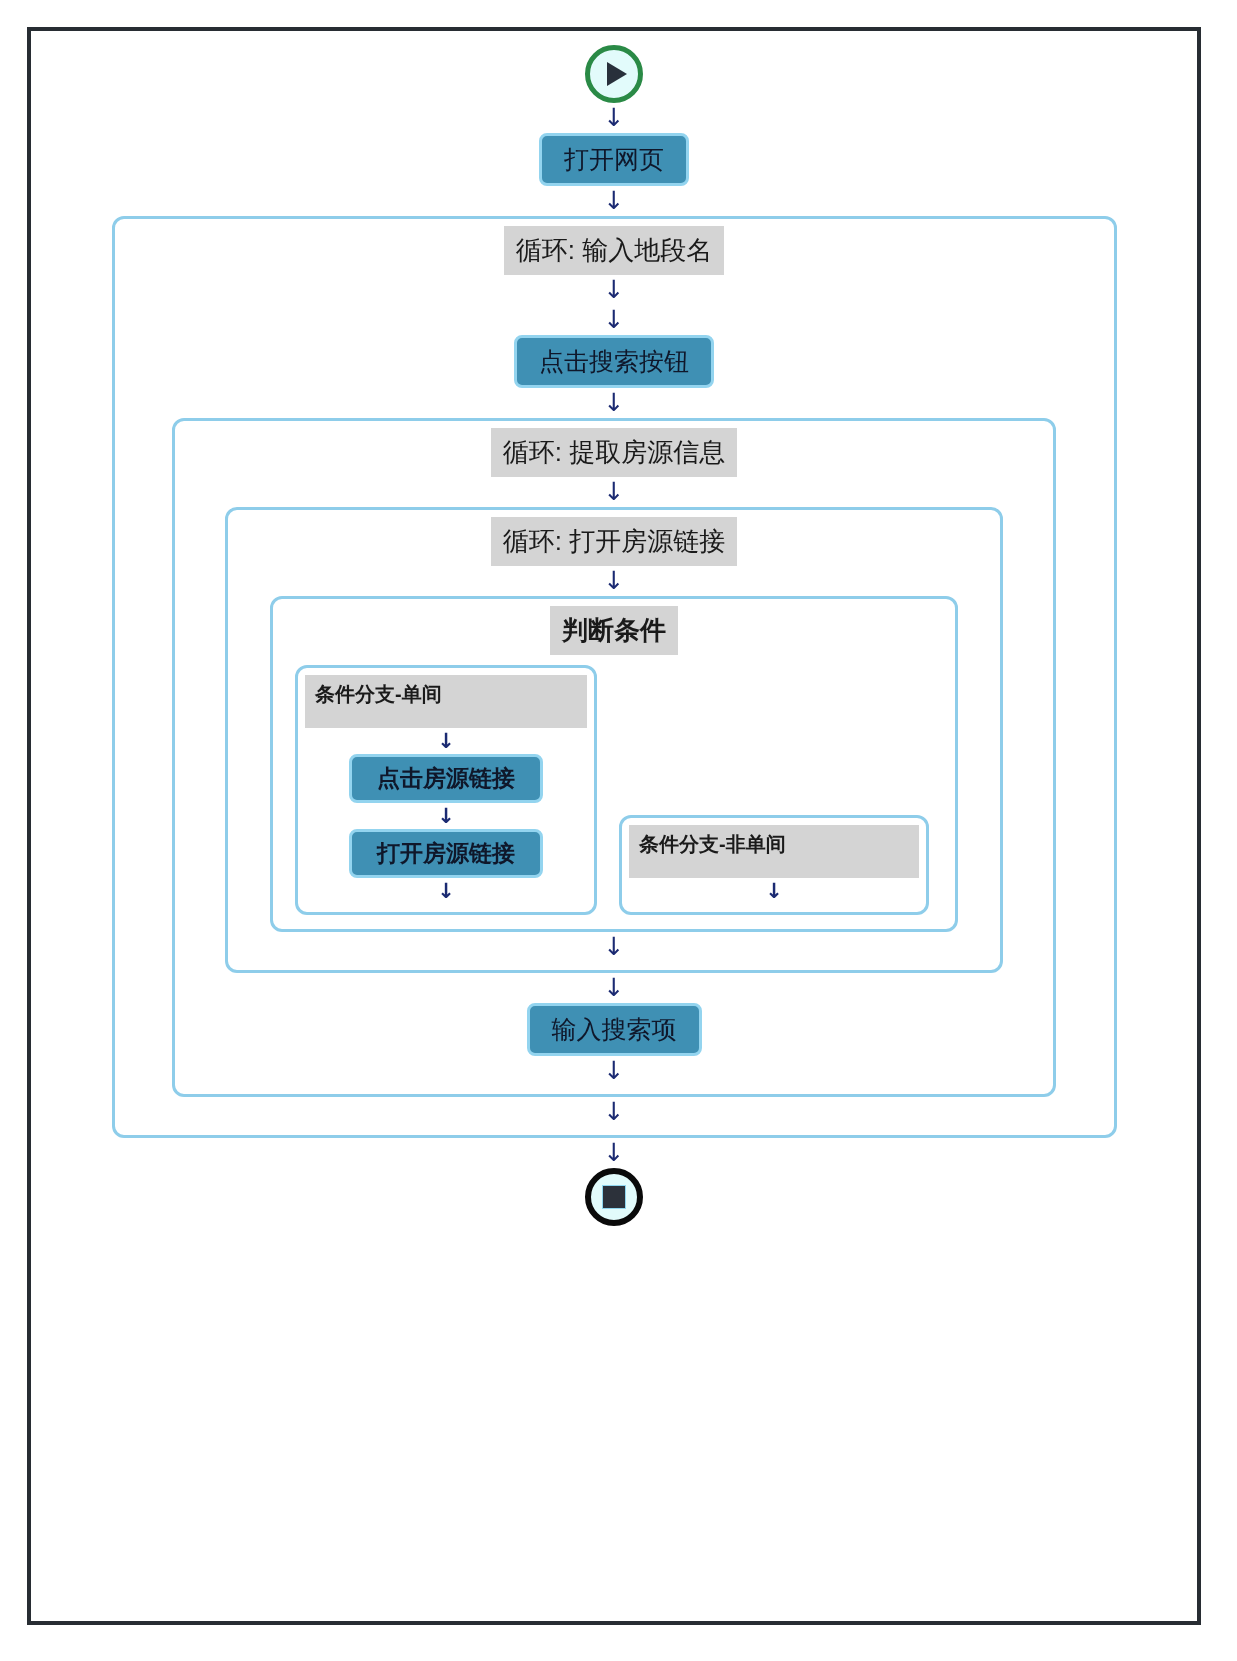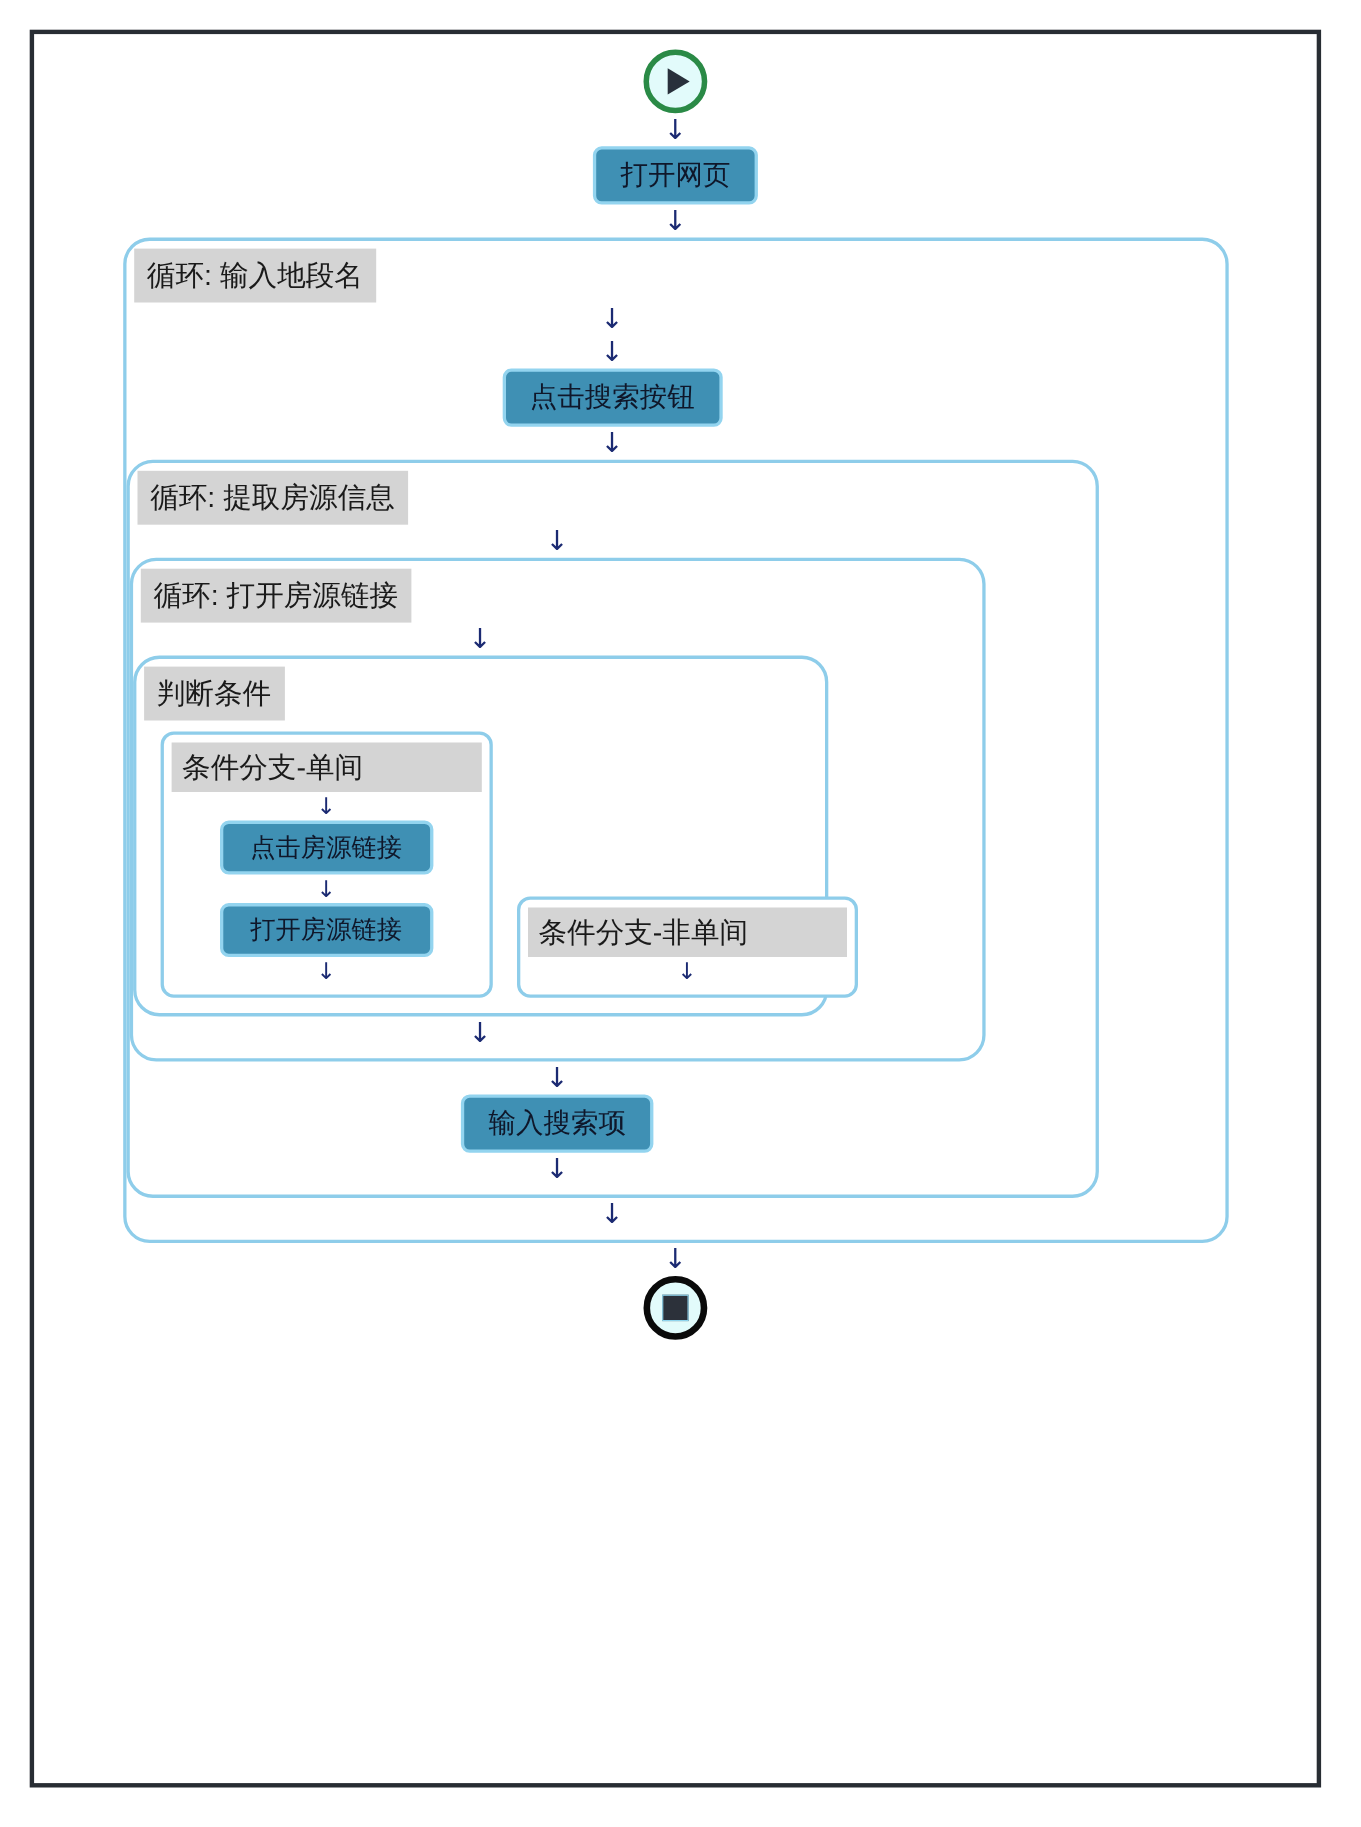--- a/index.html
+++ b/index.html
@@ -89,51 +89,51 @@
     flex: none;
   }
   .action.small {
     font-size: 23px;
     padding: 10px 25px;
   }
 
   
   .group {
     border: 3px solid #8ecdea;
-    border-radius: 24px;
-    background: #ffffff;
-    box-sizing: border-box;
-    display: flex;
-    flex-direction: column;
-    align-items: flex-start;
+    border-radius: 12px;
+    background: #ffffff;
+    box-sizing: border-box;
+    display: flex;
+    flex-direction: column;
+    align-items: center;
     flex: none;
   }
   .group-header {
     background: #d4d4d4;
     color: #1a1a1a;
     font-size: 26px;
     line-height: 1;
     padding: 11px 12px 12px 12px;
     margin: 7px 7px 0 7px;
     box-sizing: border-box;
     white-space: nowrap;
   }
-  .group-header.sm { font-size: 26px; padding: 9px 10px 10px 10px; }
+  .group-header.sm { font-size: 20px; padding: 9px 10px 24px 10px; }
   .group-body {
     display: flex;
     flex-direction: column;
     align-items: center;
     padding: 0;
   }
 
   
   .loop-area      { width: 1005px; margin-top: 0; }
   .loop-page      { width: 884px; }
   .loop-house     { width: 778px; }
-  .cond-block     { width: 632px; }
+  .cond-block     { width: 688px; font-weight: bold; }
 
   .branch-row {
     display: flex;
     flex-direction: row;
     align-items: flex-end;
     justify-content: flex-start;
     gap: 22px;
     padding: 10px 22px 14px 22px;
     box-sizing: border-box;
     width: 100%;

